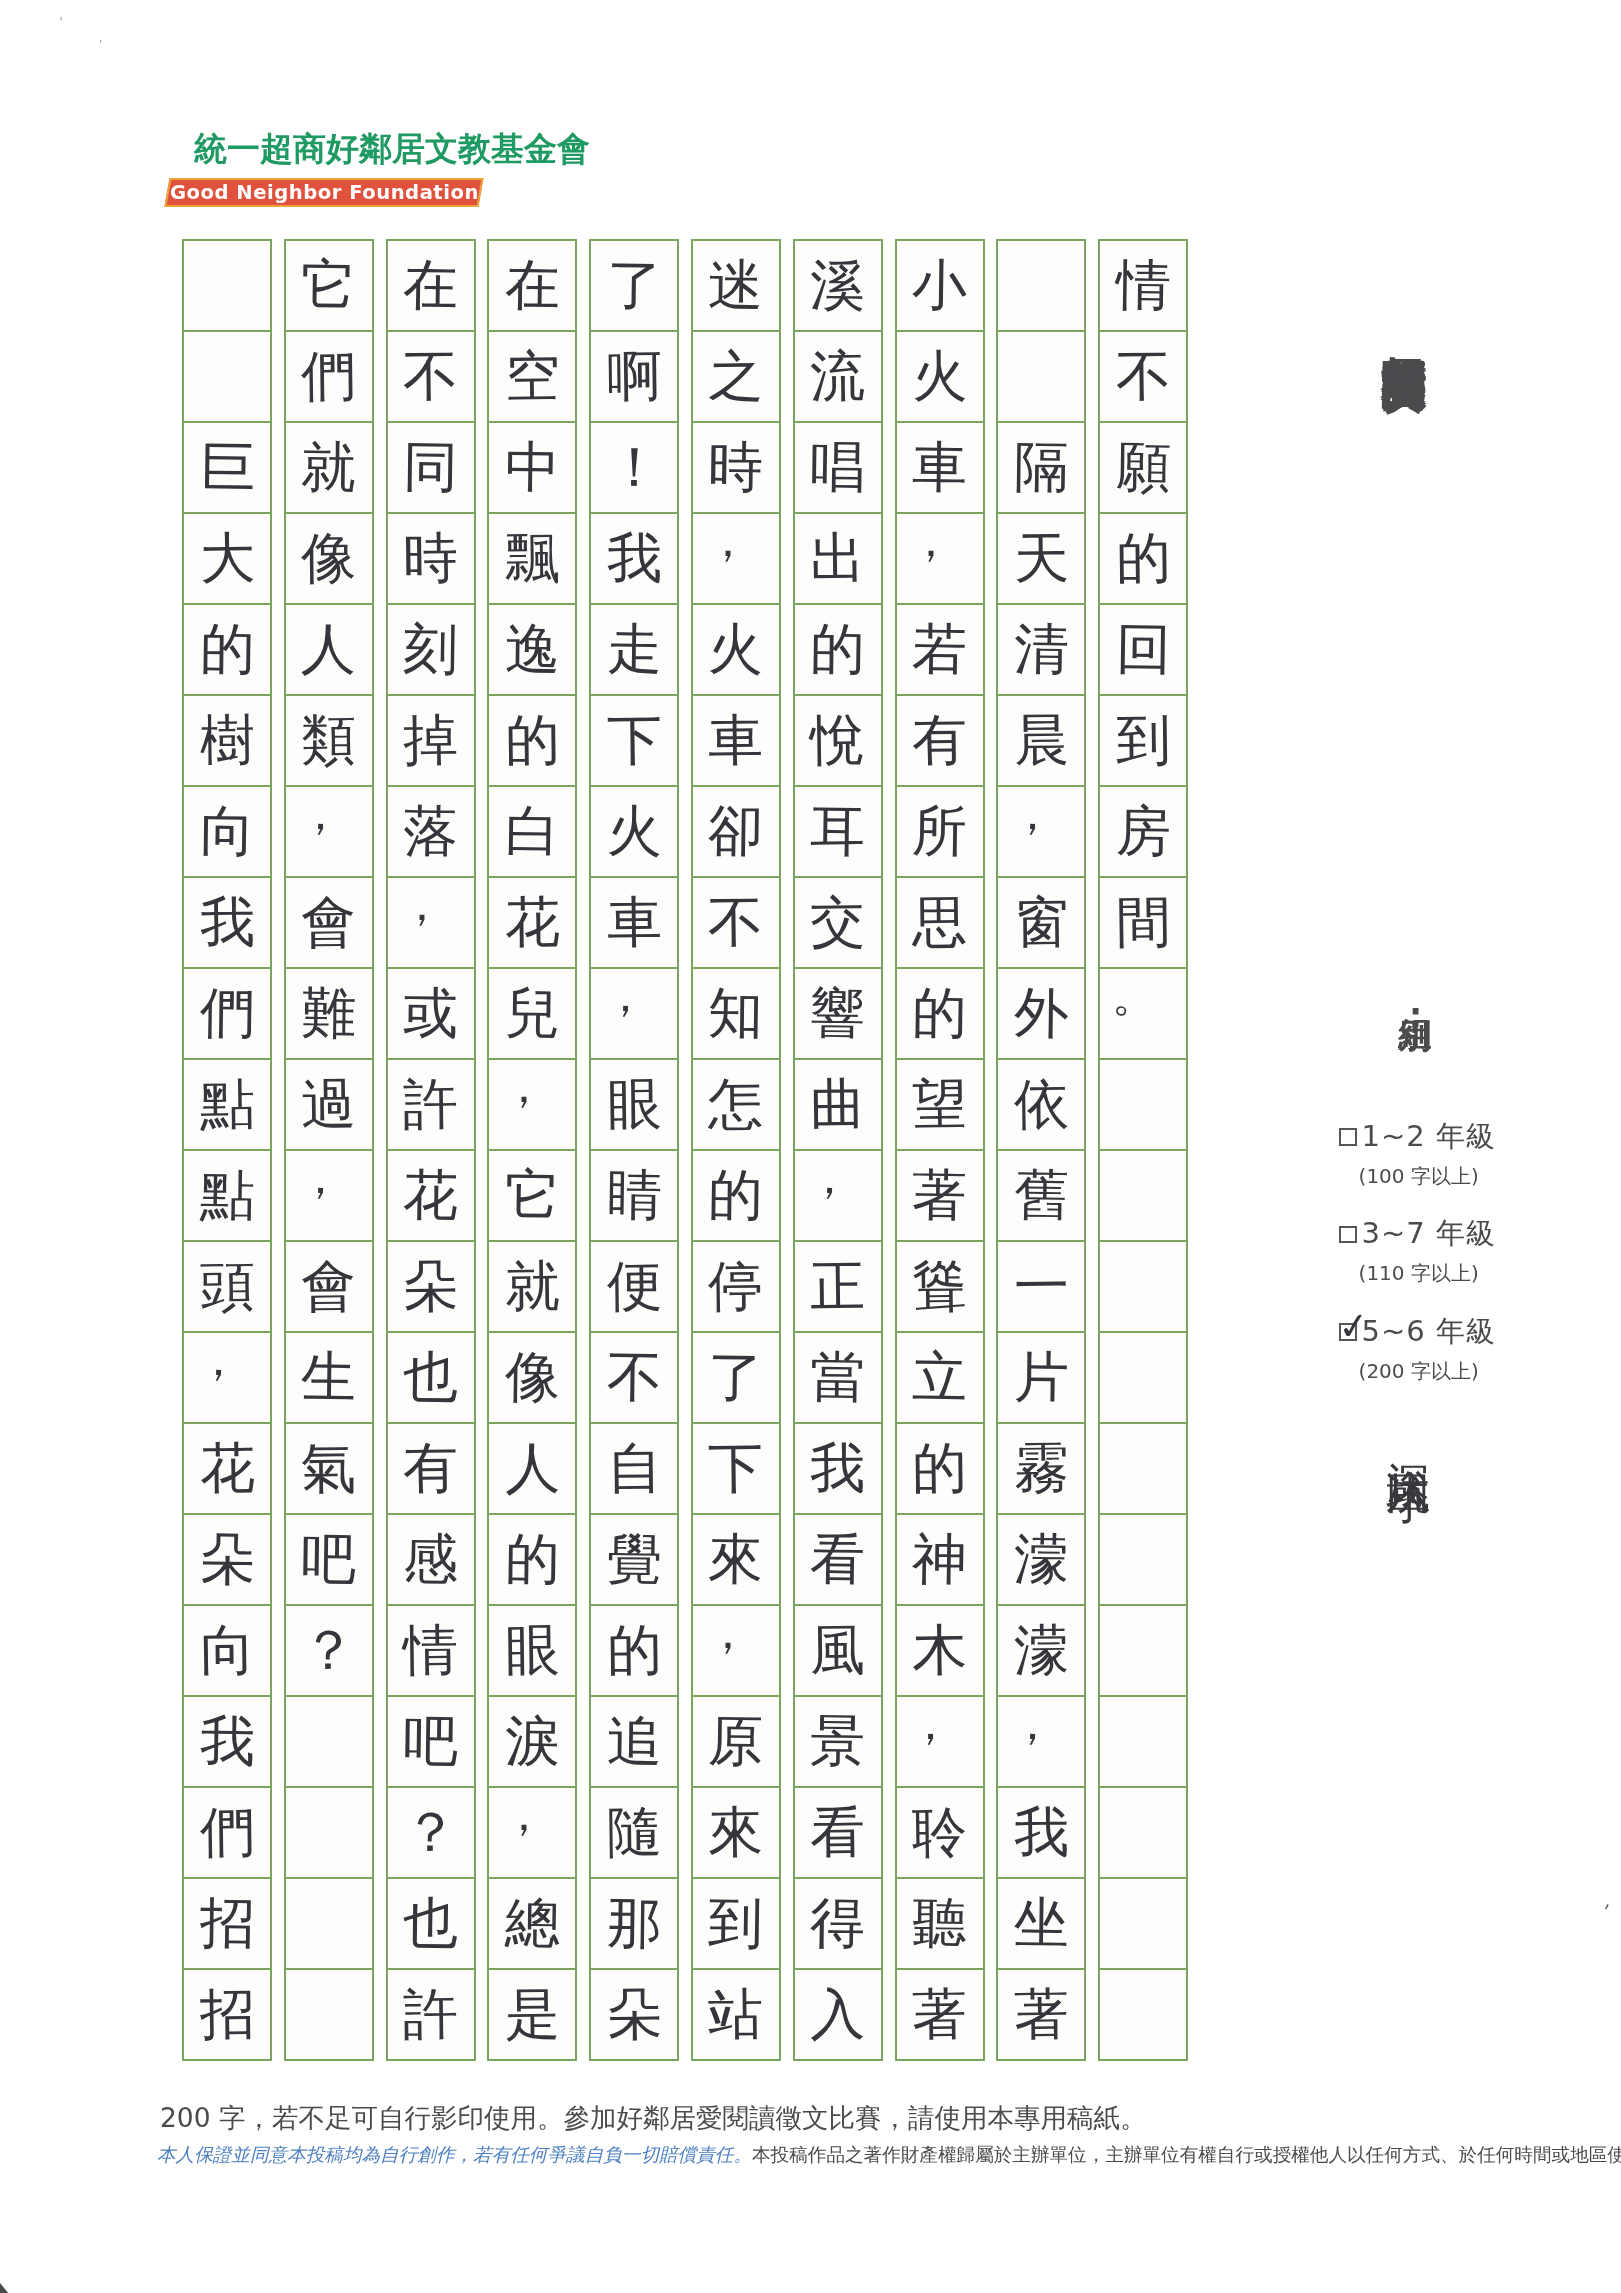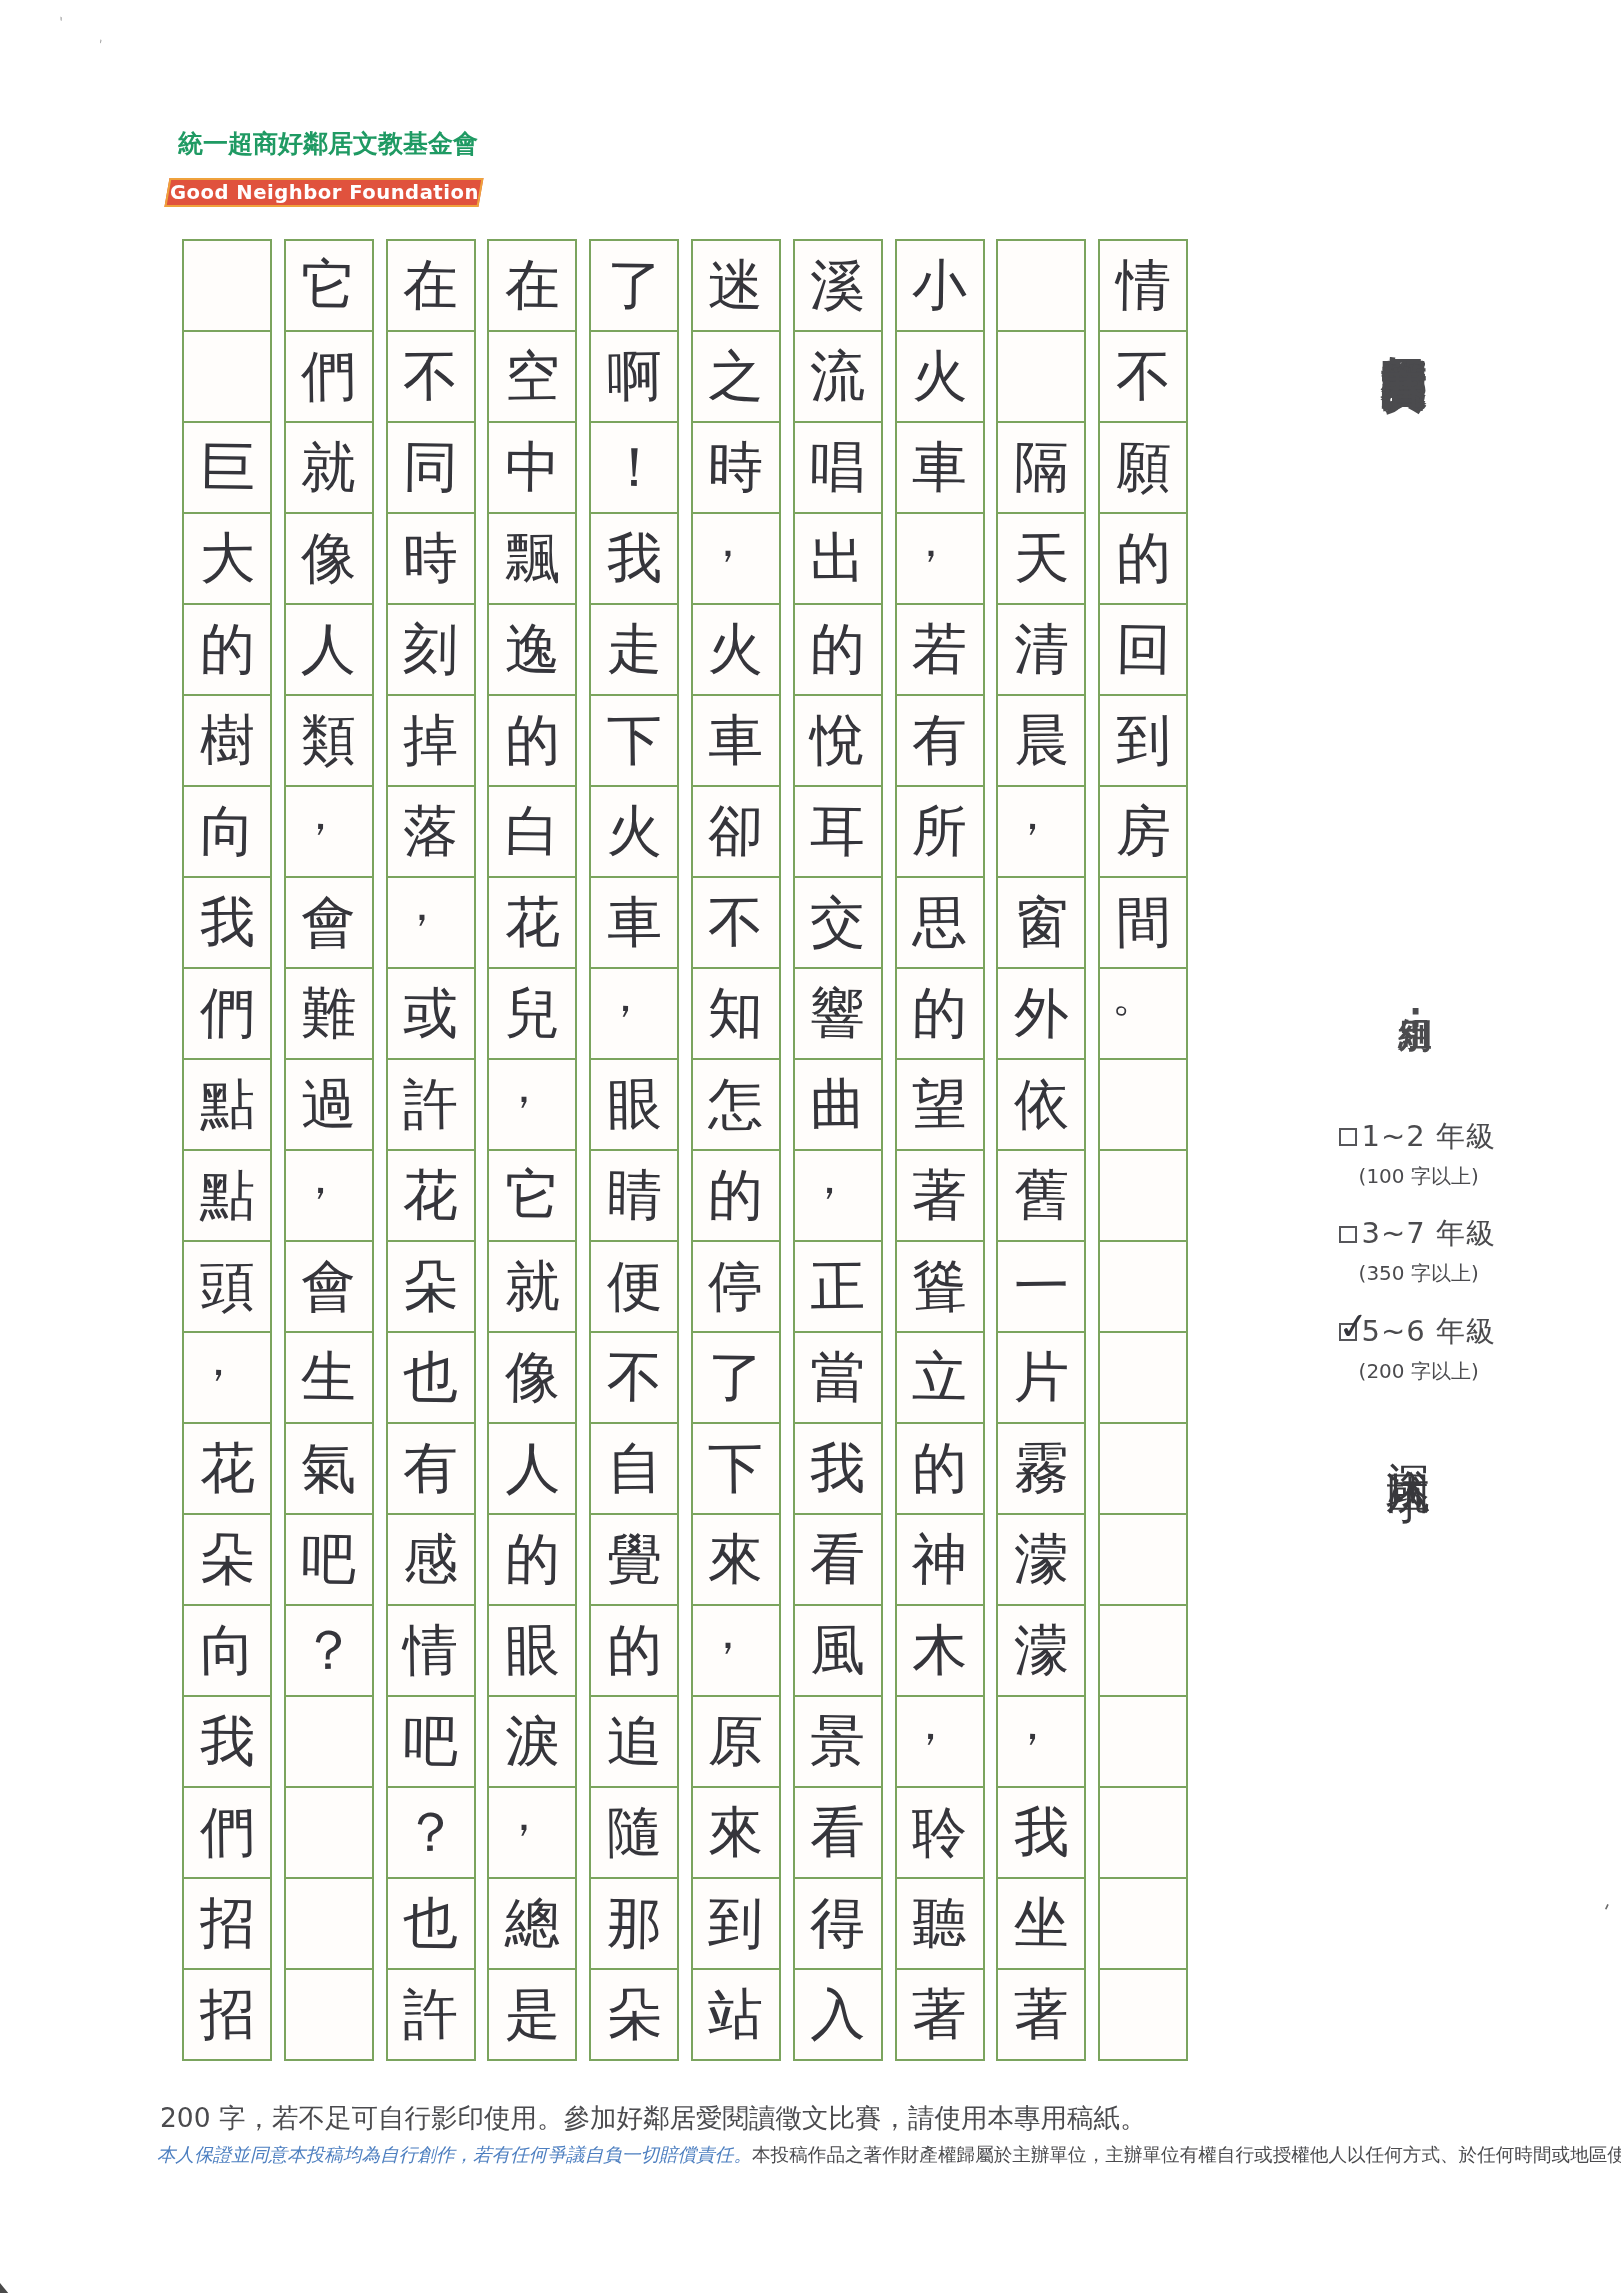--- a/index.html
+++ b/index.html
@@ -14,22 +14,22 @@
   *{box-sizing:content-box;}
   html,body{margin:0;padding:0;background:#e8e8e8;}
   body{font-family:"DejaVu Sans",sans-serif;}
   .page{
     position:relative;width:1621px;height:2294px;background:#ffffff;
     margin:0 auto;overflow:hidden;
   }
 
   
   .logo-cn{
-    position:absolute;left:178px;top:127px;
-    font-size:25px;font-weight:700;letter-spacing:0px;
+    position:absolute;left:194px;top:127px;
+    font-size:33px;font-weight:700;letter-spacing:0px;
     color:var(--logo-green);white-space:nowrap;
   }
   .banner{
     position:absolute;left:167px;top:178px;width:310px;height:24.5px;
     background:var(--banner-fill);border:2.9px solid var(--banner-border);
     transform:skewX(-10deg);display:flex;align-items:center;justify-content:center;
   }
   .banner span{
     transform:skewX(10deg);color:#ffffff;font-weight:700;font-size:19.6px;
     white-space:nowrap;letter-spacing:0.5px;
@@ -713,21 +713,21 @@
           <span class="cbox"></span>
           <span class="grade-name">1~2 年級</span>
         </div>
         <div class="grade-req">(100 字以上)</div>
       </div>
       <div class="grade-item">
         <div class="grade-row">
           <span class="cbox"></span>
           <span class="grade-name">3~7 年級</span>
         </div>
-        <div class="grade-req">(350 字以上)</div>
+        <div class="grade-req">(110 字以上)</div>
       </div>
       <div class="grade-item">
         <div class="grade-row">
           <span class="cbox checked"></span>
           <span class="grade-name">5~6 年級</span>
         </div>
         <div class="grade-req">(200 字以上)</div>
       </div>
     </div>
   <div class="school">深坑國小</div>

